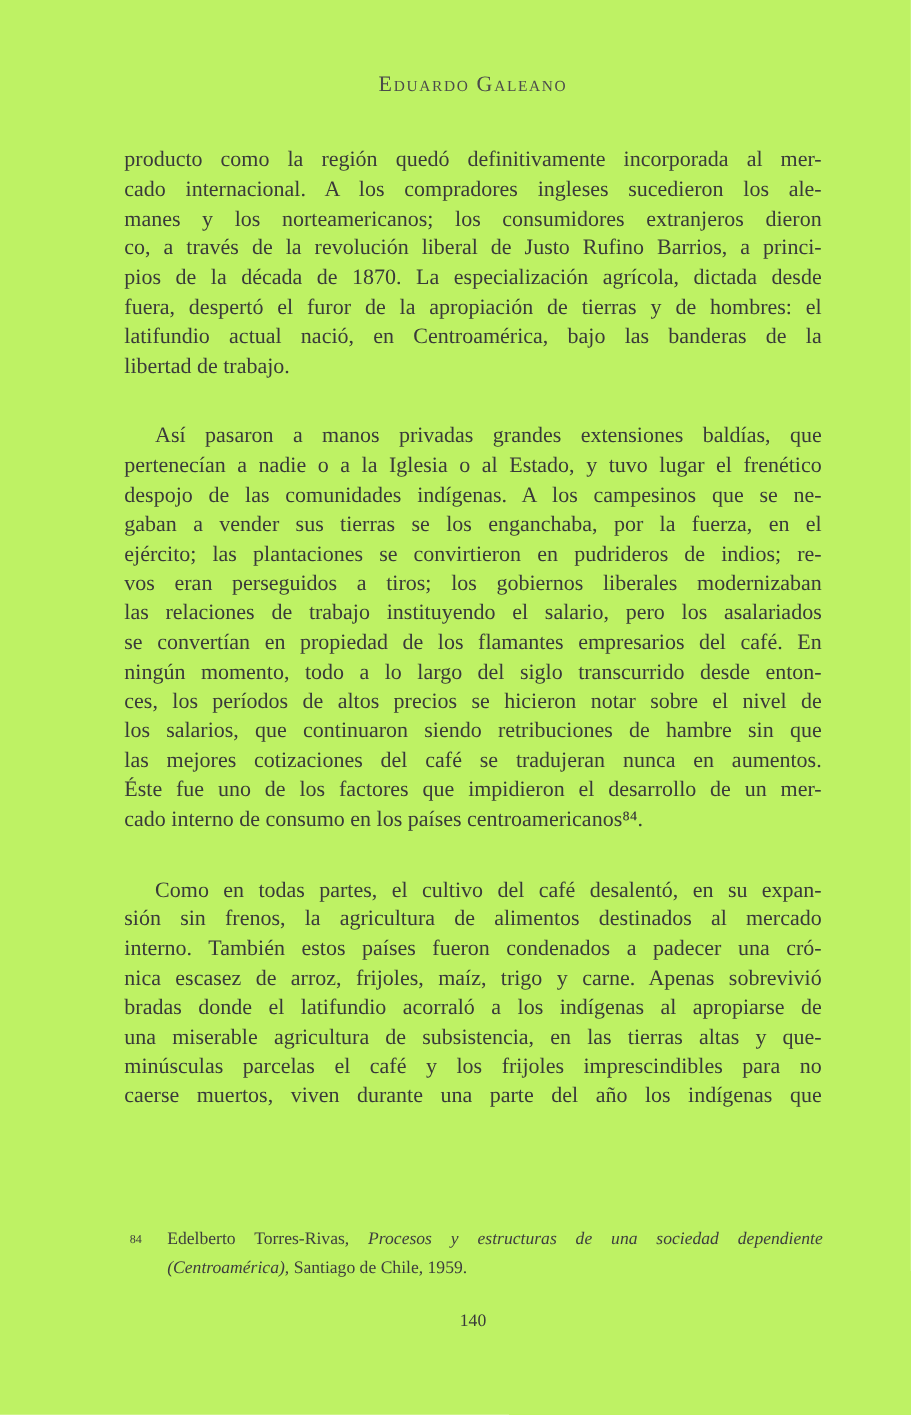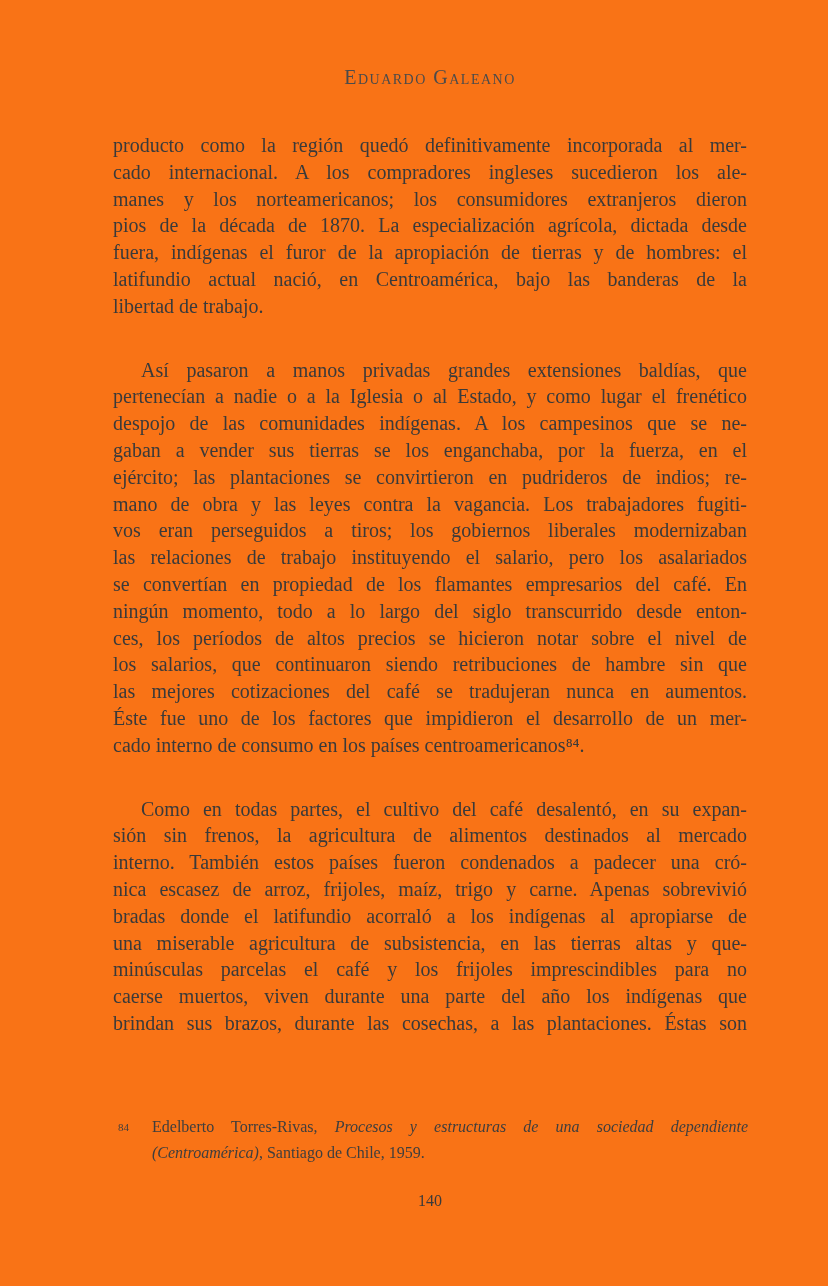--- a/index.html
+++ b/index.html
@@ -4,21 +4,21 @@
 <style>
   html, body { margin: 0; padding: 0; }
   body {
     width: 828px; height: 1286px;
     background: #ffffff;
     font-family: "Liberation Serif", "DejaVu Serif", serif;
   }
   .page {
     position: relative;
     width: 828px; height: 1286px;
-    background: #f97316;
+    background: #bef264;
     overflow: hidden;
   }
   .running-header {
     position: absolute;
     left: 113px; top: 66px; width: 634px;
     text-align: center;
     font-variant: small-caps;
     font-size: 20px;
     letter-spacing: 1.5px;
     color: #4b4b4b;
@@ -68,48 +68,47 @@
 <body>
 
 <div class="page">
 
   <div class="running-header">Eduardo Galeano</div>
 
   <div class="body-text" id="body-text">
       <div class="bl">producto como la región quedó definitivamente incorporada al mer-</div>
       <div class="bl">cado internacional. A los compradores ingleses sucedieron los ale-</div>
       <div class="bl">manes y los norteamericanos; los consumidores extranjeros dieron</div>
+      <div class="bl">co, a través de la revolución liberal de Justo Rufino Barrios, a princi-</div>
       <div class="bl">pios de la década de 1870. La especialización agrícola, dictada desde</div>
-      <div class="bl">fuera, indígenas el furor de la apropiación de tierras y de hombres: el</div>
+      <div class="bl">fuera, despertó el furor de la apropiación de tierras y de hombres: el</div>
       <div class="bl">latifundio actual nació, en Centroamérica, bajo las banderas de la</div>
       <div class="bl endline">libertad de trabajo.</div>
       <div class="bl indent">Así pasaron a manos privadas grandes extensiones baldías, que</div>
-      <div class="bl">pertenecían a nadie o a la Iglesia o al Estado, y como lugar el frenético</div>
+      <div class="bl">pertenecían a nadie o a la Iglesia o al Estado, y tuvo lugar el frenético</div>
       <div class="bl">despojo de las comunidades indígenas. A los campesinos que se ne-</div>
       <div class="bl">gaban a vender sus tierras se los enganchaba, por la fuerza, en el</div>
       <div class="bl">ejército; las plantaciones se convirtieron en pudrideros de indios; re-</div>
-      <div class="bl">mano de obra y las leyes contra la vagancia. Los trabajadores fugiti-</div>
       <div class="bl">vos eran perseguidos a tiros; los gobiernos liberales modernizaban</div>
       <div class="bl">las relaciones de trabajo instituyendo el salario, pero los asalariados</div>
       <div class="bl">se convertían en propiedad de los flamantes empresarios del café. En</div>
       <div class="bl">ningún momento, todo a lo largo del siglo transcurrido desde enton-</div>
       <div class="bl">ces, los períodos de altos precios se hicieron notar sobre el nivel de</div>
       <div class="bl">los salarios, que continuaron siendo retribuciones de hambre sin que</div>
       <div class="bl">las mejores cotizaciones del café se tradujeran nunca en aumentos.</div>
       <div class="bl">Éste fue uno de los factores que impidieron el desarrollo de un mer-</div>
       <div class="bl endline">cado interno de consumo en los países centroamericanos⁸⁴.</div>
       <div class="bl indent">Como en todas partes, el cultivo del café desalentó, en su expan-</div>
       <div class="bl">sión sin frenos, la agricultura de alimentos destinados al mercado</div>
       <div class="bl">interno. También estos países fueron condenados a padecer una cró-</div>
       <div class="bl">nica escasez de arroz, frijoles, maíz, trigo y carne. Apenas sobrevivió</div>
       <div class="bl">bradas donde el latifundio acorraló a los indígenas al apropiarse de</div>
       <div class="bl">una miserable agricultura de subsistencia, en las tierras altas y que-</div>
       <div class="bl">minúsculas parcelas el café y los frijoles imprescindibles para no</div>
       <div class="bl">caerse muertos, viven durante una parte del año los indígenas que</div>
-      <div class="bl">brindan sus brazos, durante las cosechas, a las plantaciones. Éstas son</div>
     </div>
 
   <div class="footnote">
     <div class="fn-marker">84</div>
     <div class="fn-text">
       <div class="fn-line fn-just"><span>Edelberto Torres-Rivas, </span><i>Procesos y estructuras de una sociedad dependiente</i></div>
       <div class="fn-line"><i>(Centroamérica)</i><span>, Santiago de Chile, 1959.</span></div>
     </div>
   </div>
 

